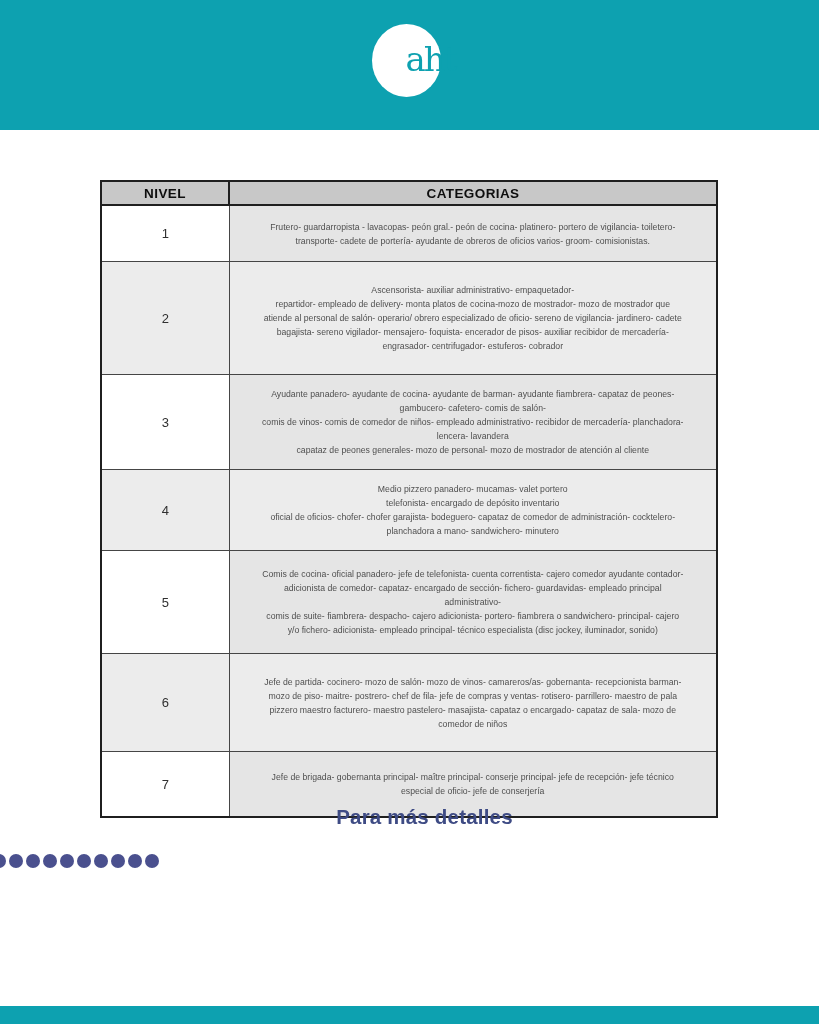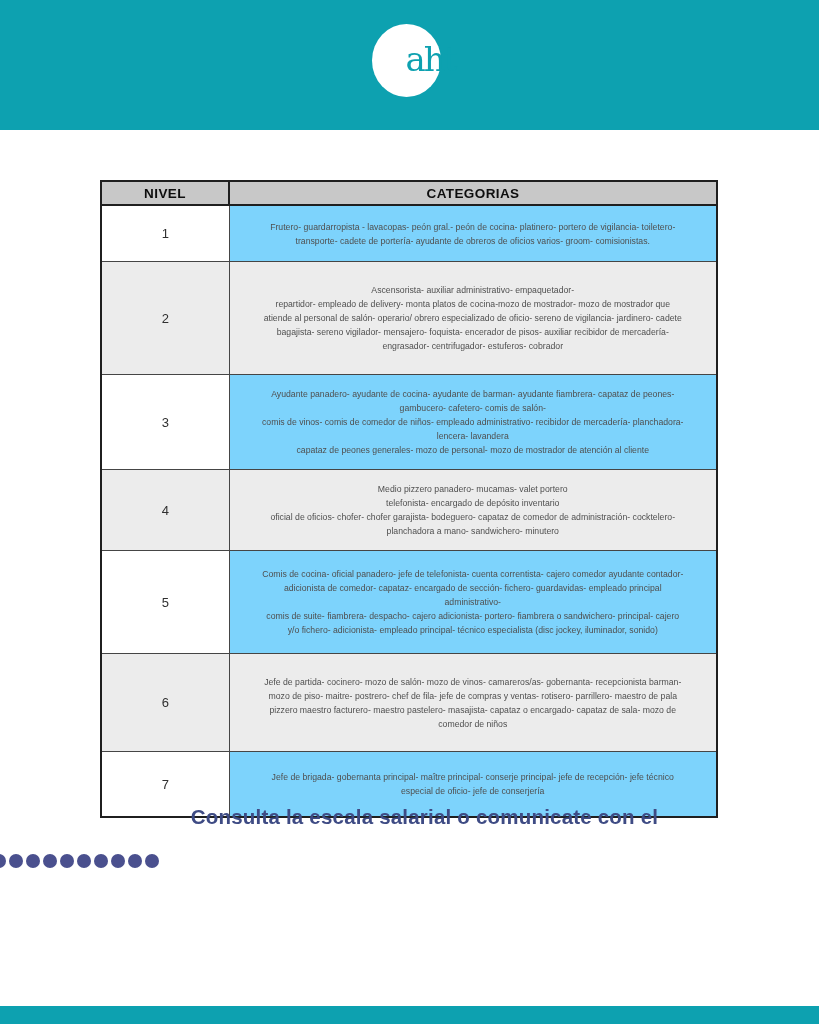--- a/index.html
+++ b/index.html
@@ -43,21 +43,21 @@
   }
   td{
     border:1px solid #454545;
     text-align:center;vertical-align:middle;
   }
   td.nivel{
     font-size:13px;color:#303030;background:#fff;
   }
   td.cat{
     font-size:8.7px;color:var(--cell_text);line-height:14px;
-    white-space:pre-line;padding:4px 8px;background:#7dd3fc;
+    white-space:pre-line;padding:4px 8px;background:#e5e5e5;
   }
   tr.alt td{background:var(--row_alt);}
   .note{
     position:absolute;top:803px;left:30px;width:789px;
     text-align:center;color:var(--navy);
     font-weight:bold;font-size:20.5px;line-height:28px;
     letter-spacing:.2px;
   }
   .dots{
     position:absolute;top:854px;left:-8px;
@@ -140,21 +140,21 @@
         <tr>
           <td class="nivel" style="height: 62px;">7</td>
           <td class="cat">Jefe de brigada- gobernanta principal- maître principal- conserje principal- jefe de recepción- jefe técnico
 especial de oficio- jefe de conserjería</td>
         </tr>
       </tbody>
   </table>
 </div>
 
 <div class="note">
-  <div>Consulta la escala salarial o comunicate con el</div>
+  <div>Para más detalles</div>
 </div>
 
 <div class="dots">
     <div class="dot"></div>
     <div class="dot"></div>
     <div class="dot"></div>
     <div class="dot"></div>
     <div class="dot"></div>
     <div class="dot"></div>
     <div class="dot"></div>

